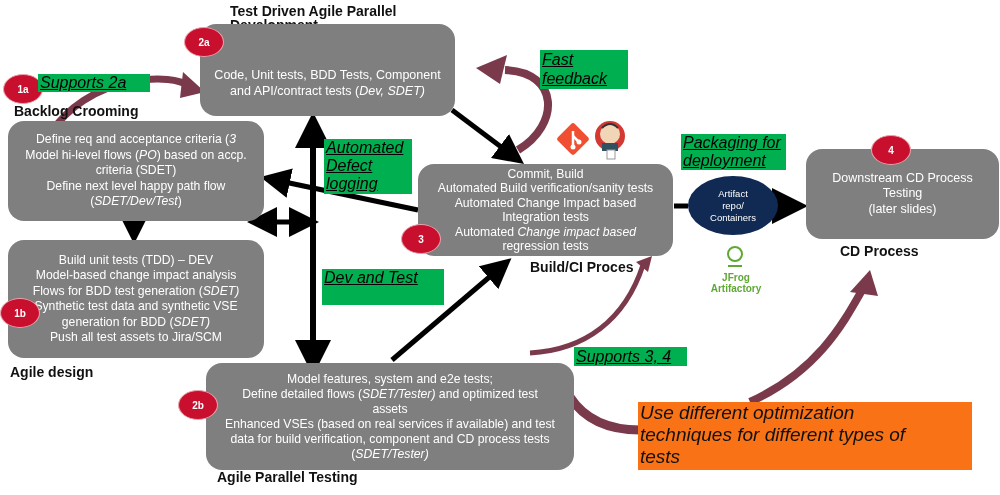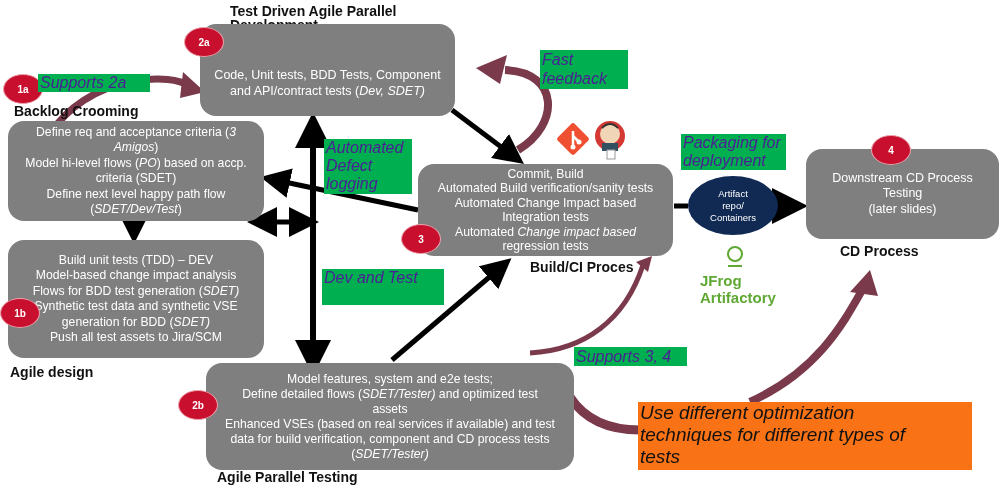--- a/index.html
+++ b/index.html
@@ -1,26 +1,26 @@
 <!DOCTYPE html>
 <html><head>
 <meta charset="utf-8">
 <style>
   html, body { margin:0; padding:0; background:#ffffff; }
   body { width:1000px; height:495px; position:relative; overflow:hidden; font-family:"Liberation Sans", sans-serif; }
   .box { position:absolute; background:#7f7f7f; border-radius:16px; color:#ffffff; font-size:12.5px; line-height:15.5px; text-align:center; box-sizing:border-box; display:flex; flex-direction:column; justify-content:center; }
   .box .ln { display:block; }
   .title { position:absolute; font-weight:bold; font-size:14px; color:#111; white-space:nowrap; }
   .badge { position:absolute; width:38px; height:28px; border-radius:50%; background:#c8102e; color:#fff; font-size:10px; font-weight:bold; display:flex; align-items:center; justify-content:center; border:1px solid #e9a3ad; }
-  .gtag { position:absolute; background:#00b050; color:#4c1d95; font-style:italic; font-size:16px; line-height:19px; padding:0 2px; box-sizing:border-box; }
+  .gtag { position:absolute; background:#00b050; color:#000000; font-style:italic; font-size:16px; line-height:19px; padding:0 2px; box-sizing:border-box;text-decoration:underline; }
   .ltag { position:absolute; background:#f97316; color:#111; font-style:italic; font-size:19px; line-height:22px; padding:0 2px; box-sizing:border-box; }
   svg.overlay { position:absolute; left:0; top:0; }
   i { font-style:italic; }
   .oval { position:absolute; background:#102a54; border-radius:50%; color:#fff; font-size:9.5px; line-height:12px; text-align:center; display:flex; flex-direction:column; align-items:center; justify-content:center; }
-  .jfrog { position:absolute; color:#5fa834; font-size:15px; font-weight:bold; }
+  .jfrog { position:absolute; color:#5fa834; font-size:10px; font-weight:bold; text-align:center; }
 </style>
 </head>
 <body>
 
 <svg class="overlay" width="1000" height="495">
   <defs>
     <marker id="blk" markerWidth="6" markerHeight="6" refX="3" refY="3" orient="auto" markerUnits="strokeWidth">
       <path d="M0,0 L6,3 L0,6 z" fill="#000"></path>
     </marker>
     <marker id="blkS" markerWidth="6" markerHeight="6" refX="3" refY="3" orient="auto-start-reverse" markerUnits="strokeWidth">
@@ -68,21 +68,20 @@
 <div class="title" style="left:530px;top:259px;">Build/CI Proces</div>
 <div class="title" style="left:840px;top:243px;">CD Process</div>
 
 <div class="box" style="left:200px;top:24px;width:255px;height:92px;justify-content:flex-start;padding-top:44px;" id="box-tdd">
     <span class="ln"><span>Code, Unit tests, BDD Tests, Component</span></span>
     <span class="ln"><span>and API/contract tests  (</span><i>Dev, SDET)</i></span>
   </div>
 
 <div class="box" style="left:8px;top:121px;width:256px;height:100px;font-size:12.2px;line-height:15.5px;" id="box-backlog">
     <span class="ln"><span>Define req and acceptance criteria (</span><i>3</i></span>
-    <span class="ln"><span></span><i>Amigos</i><span>)</span></span>
     <span class="ln"><span>Model hi-level flows (</span><i>PO</i><span>) based on accp.</span></span>
     <span class="ln"><span>criteria (SDET)</span></span>
     <span class="ln"><span>Define next level happy path flow</span></span>
     <span class="ln"><span>(</span><i>SDET/Dev/Test</i><span>)</span></span>
   </div>
 
 <div class="box" style="left:8px;top:240px;width:256px;height:118px;font-size:12.2px;line-height:15.5px;" id="box-design">
     <span class="ln"><span>Build unit tests (TDD) – DEV</span></span>
     <span class="ln"><span>Model-based change impact analysis</span></span>
     <span class="ln"><span>Flows for BDD test generation (</span><i>SDET)</i></span>

